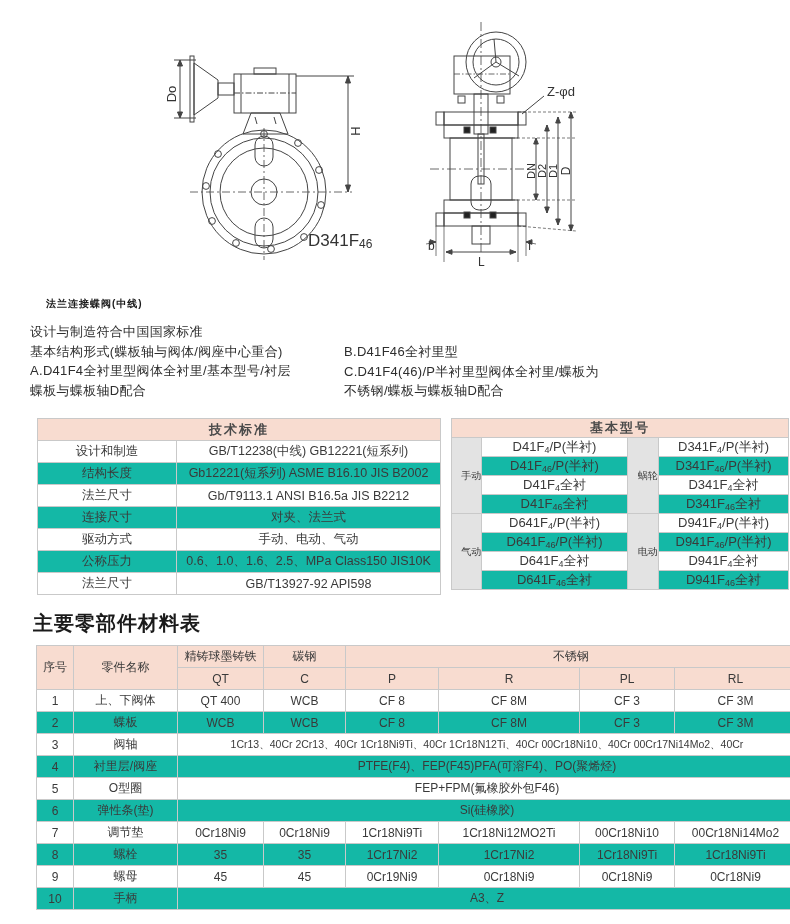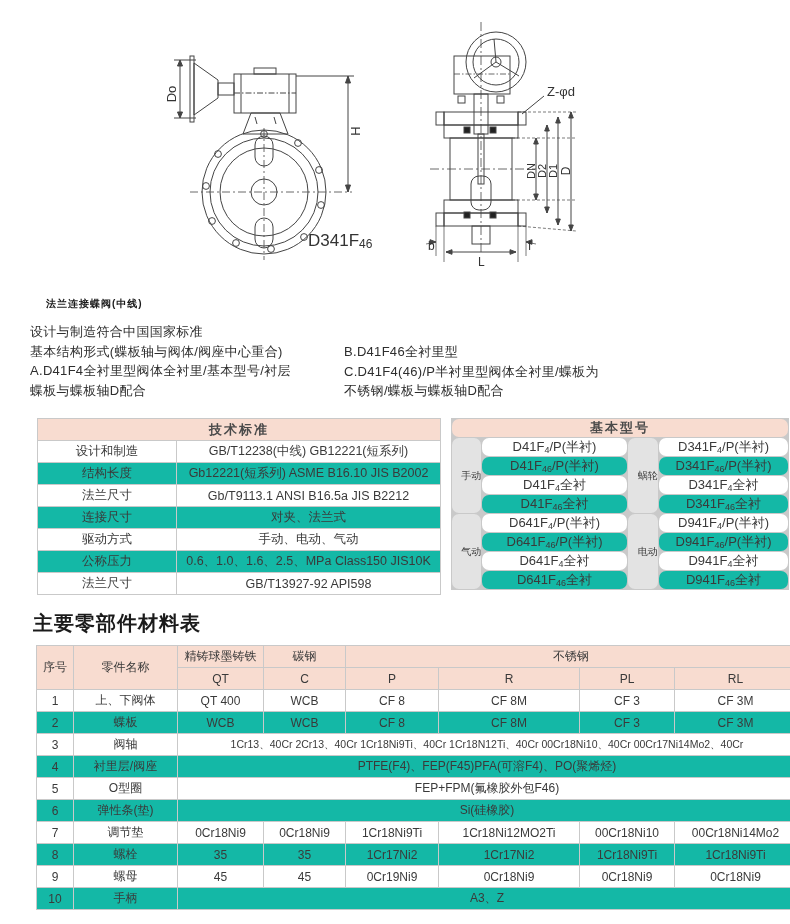--- a/index.html
+++ b/index.html
@@ -12,21 +12,21 @@
 
   table{border-collapse:separate;border-spacing:1px;background:#c9c9c9;table-layout:fixed;}
   td{background:#fff;text-align:center;vertical-align:middle;font-size:12.5px;
      color:#3a3a3a;padding:0 3px;height:21px;overflow:hidden;white-space:nowrap;}
   tr.alt td{background:#14b8a6;}
   td.pink{background:#f8dcd0;color:#4a4a4a;}
   td.ttl{font-weight:bold;font-size:13px;height:21px;letter-spacing:2px;}
   td.vlab{background:#e3e3e3;}
   .vert{width:1.05em;margin:0 auto;line-height:1.3;word-break:break-all;text-align:center;font-size:10px;}
   sub.msub{font-size:9px;vertical-align:-2px;}
-  .models td{font-size:13px;height:15px;border-radius:7px;}
+  .models td{font-size:13px;height:15px;}
   .materials td{font-size:12px;height:21px;}
   .materials td.small{font-size:10.5px;letter-spacing:0;}
   .materials td.hcell{background:#f8dcd0;}
 </style>
 </head>
 <body>
 
 <div class="page">
 
   <svg class="abs" style="left:156px;top:30px;" width="262" height="242" viewBox="0 0 262 242">

